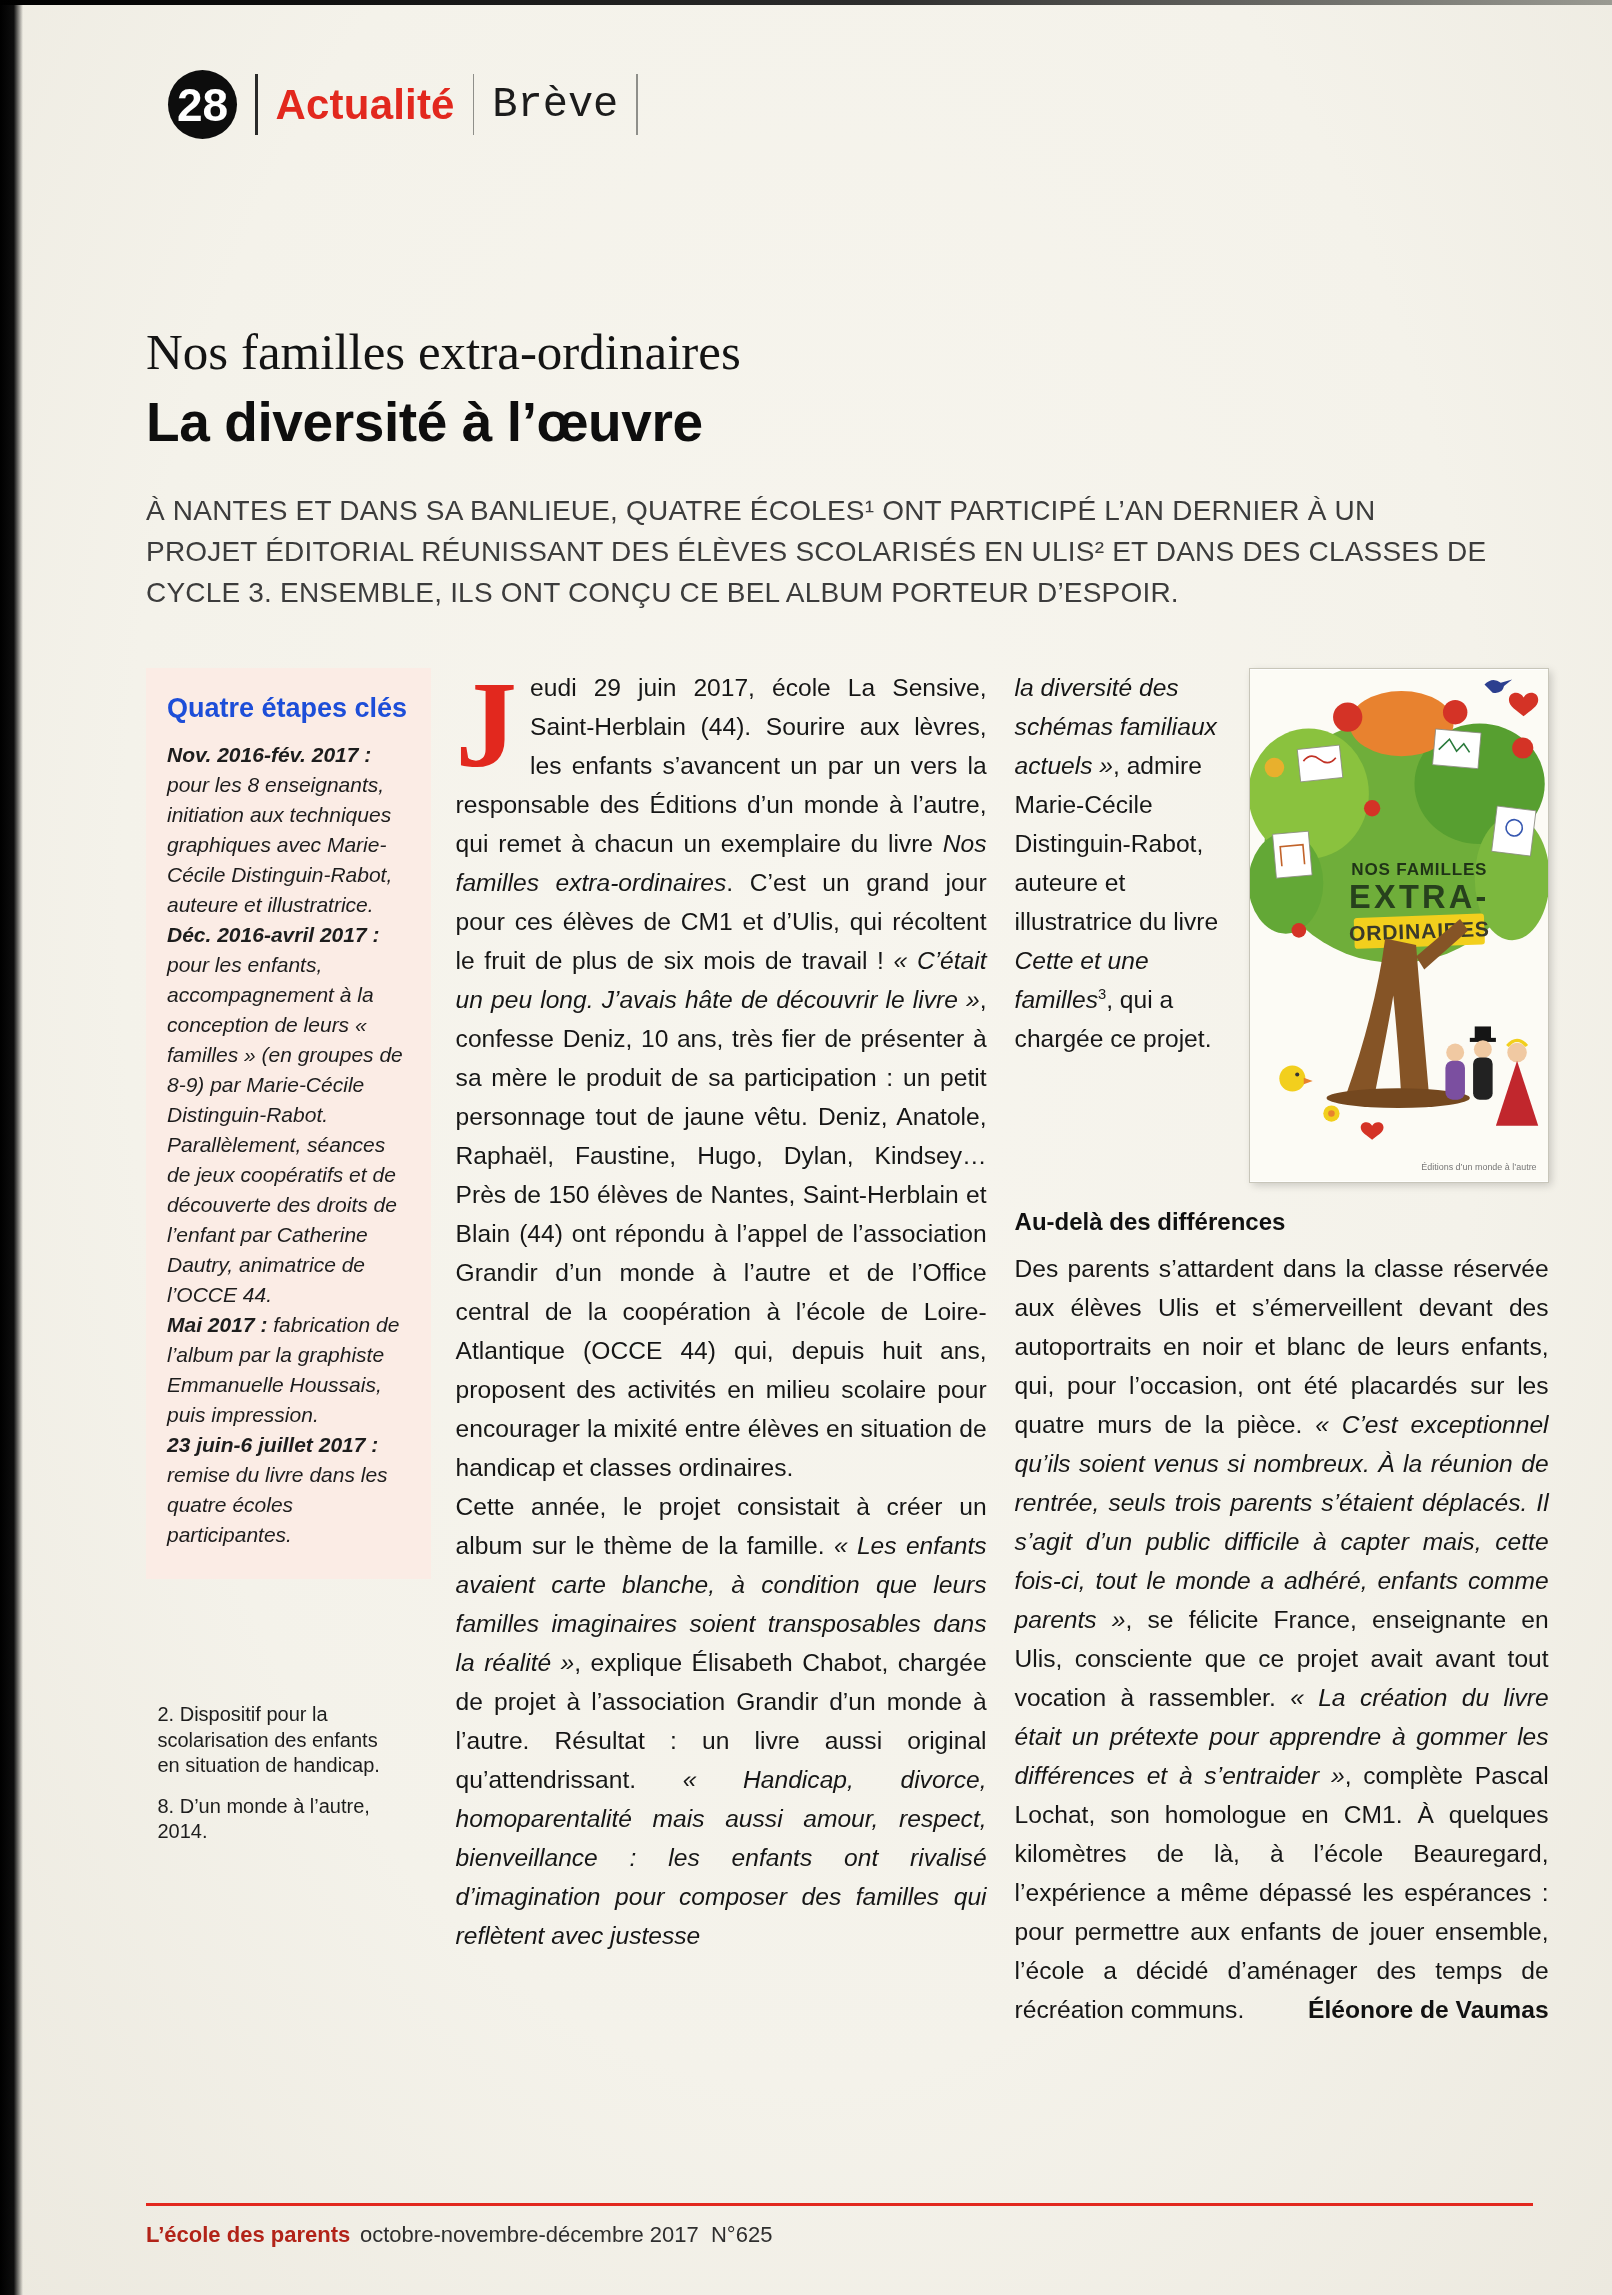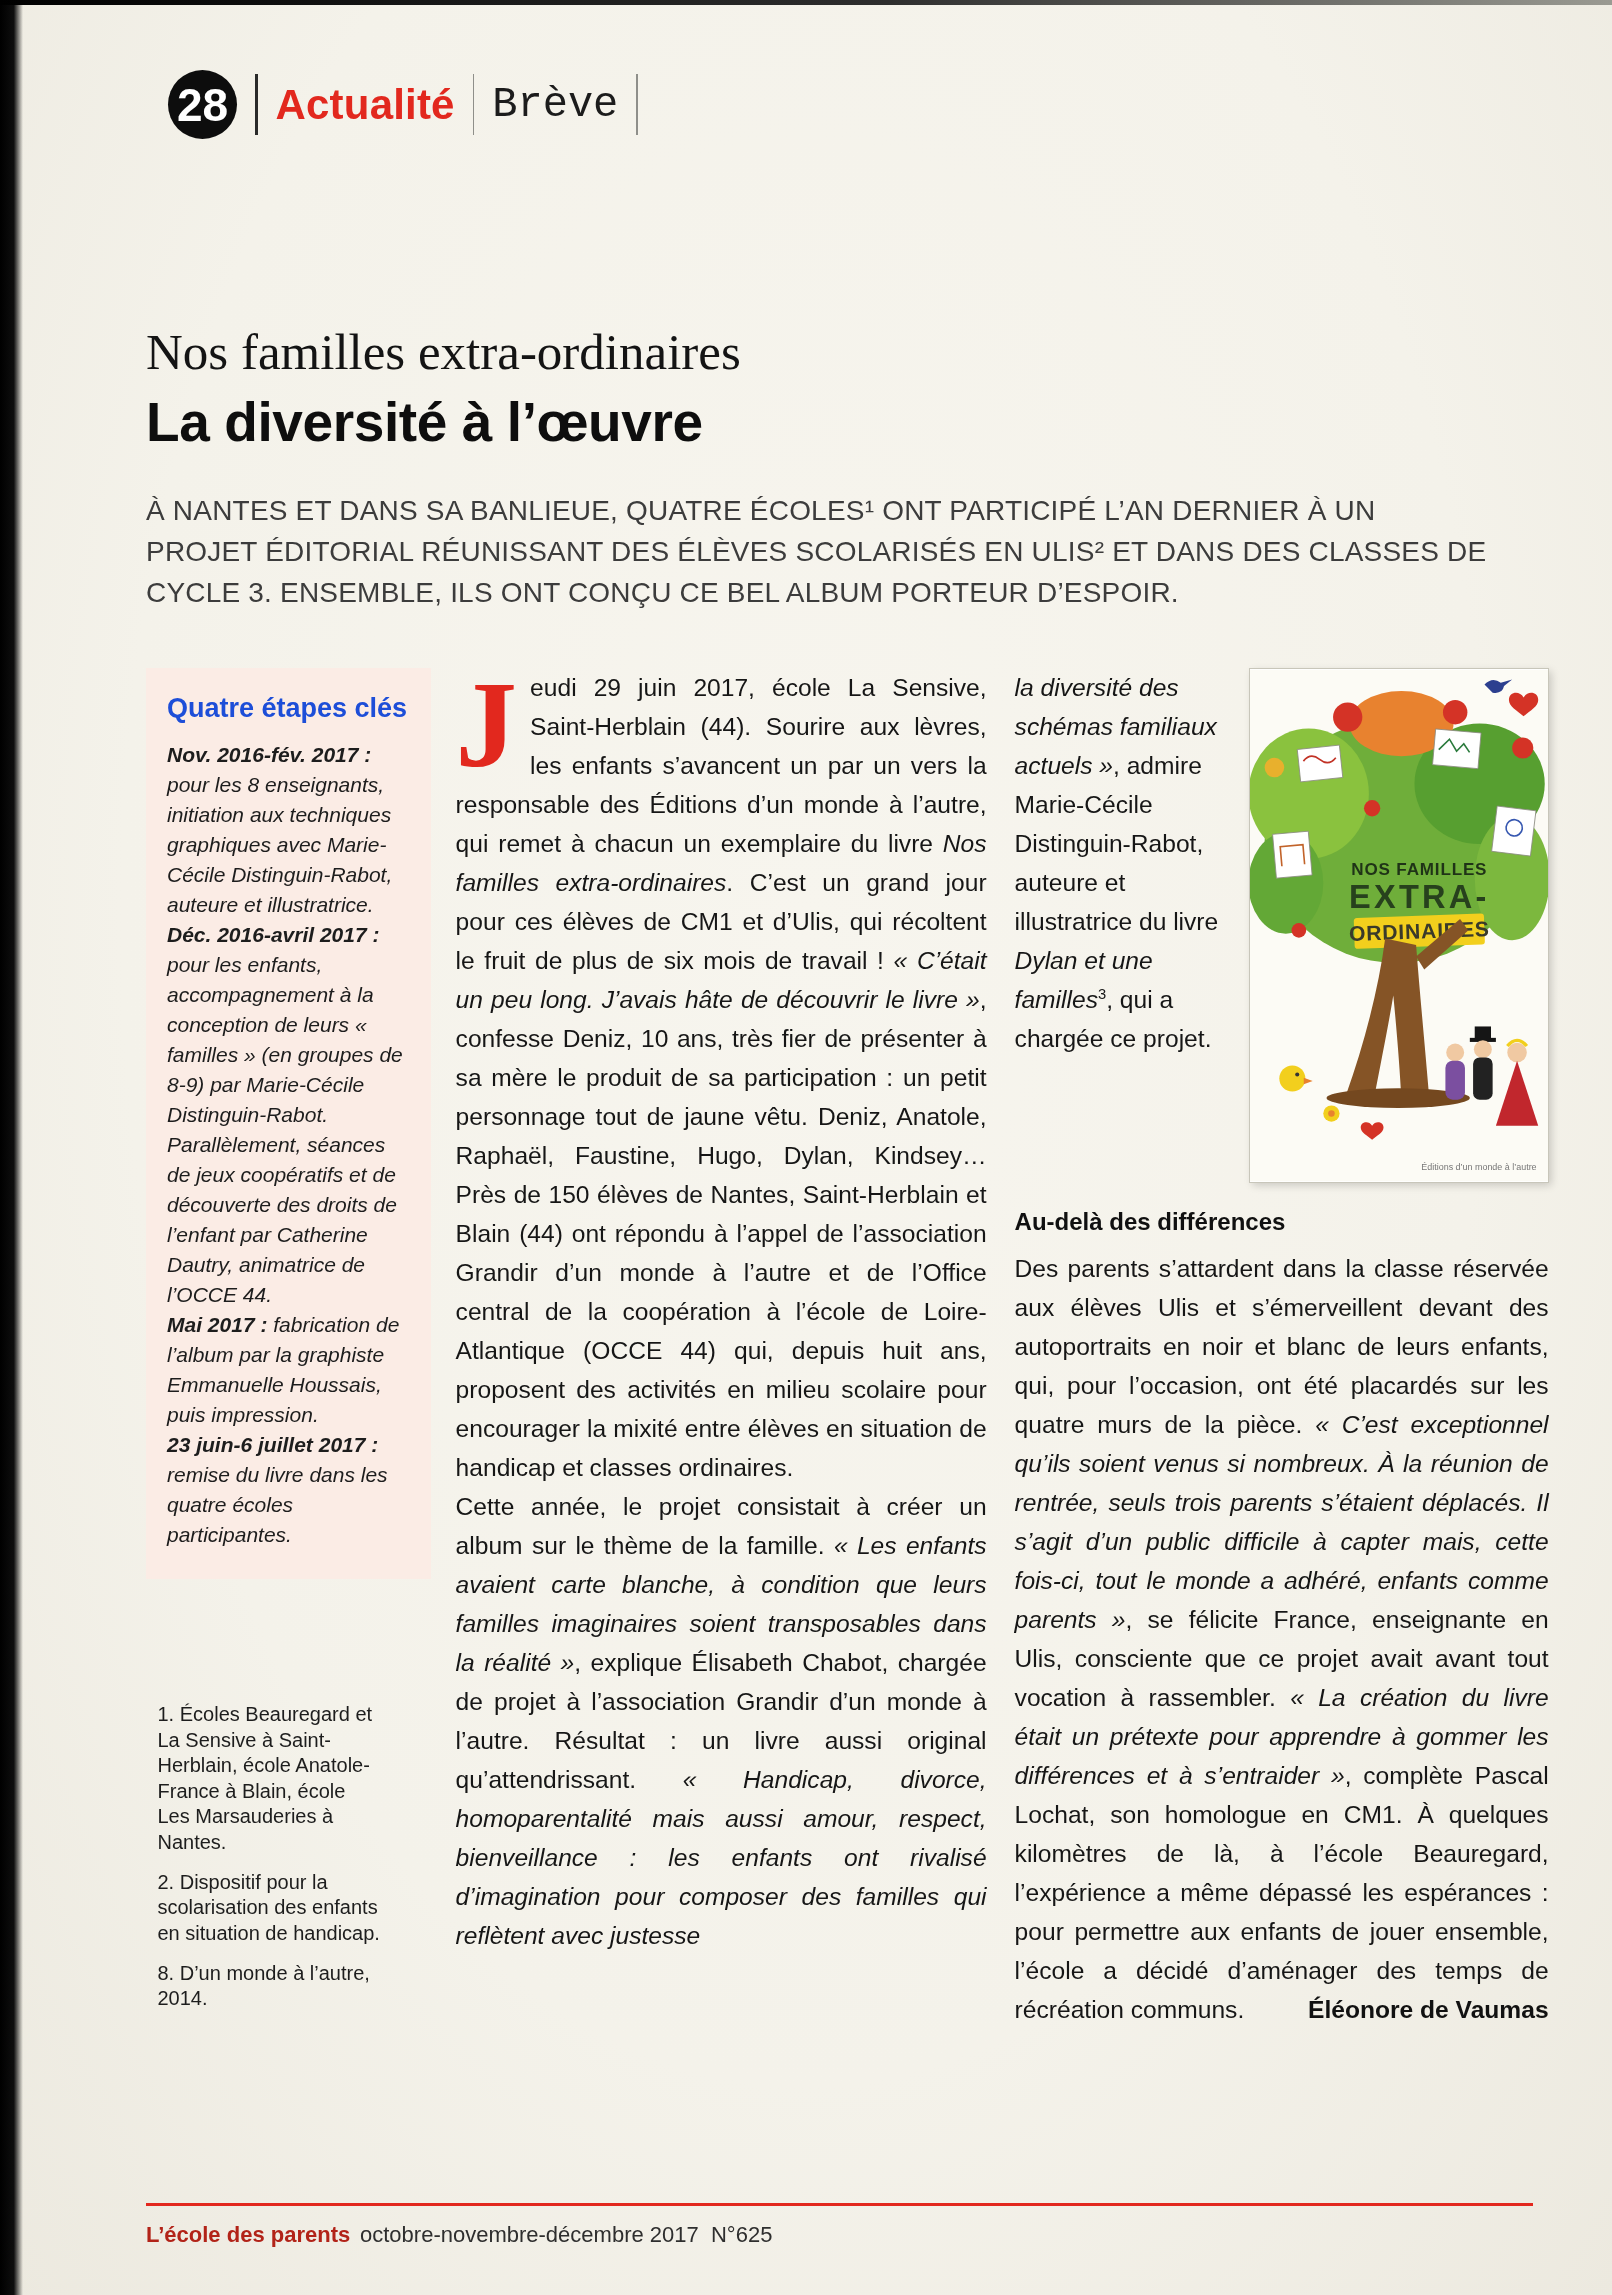--- a/index.html
+++ b/index.html
@@ -97,34 +97,33 @@
 
     <aside class="col-a">
       <div class="keybox">
         <h3>Quatre étapes clés</h3>
         <p><span class="date">Nov. 2016-fév. 2017 :</span><span> pour les 8 enseignants, initiation aux techniques graphiques avec Marie-Cécile Distinguin-Rabot, auteure et illustratrice.</span></p>
         <p><span class="date">Déc. 2016-avril 2017 :</span><span> pour les enfants, accompagnement à la conception de leurs « familles » (en groupes de 8-9) par Marie-Cécile Distinguin-Rabot. Parallèlement, séances de jeux coopératifs et de découverte des droits de l’enfant par Catherine Dautry, animatrice de l’OCCE 44.</span></p>
         <p><span class="date">Mai 2017 :</span><span> fabrication de l’album par la graphiste Emmanuelle Houssais, puis impression.</span></p>
         <p><span class="date">23 juin-6 juillet 2017 :</span><span> remise du livre dans les quatre écoles participantes.</span></p>
       </div>
       <div class="footnotes">
-        <p>1. Écoles Beauregard et La Sensive à Saint-Herblain, école Anatole-France à Blain, école Les Marsauderies à Nantes.</p>
         <p>2. Dispositif pour la scolarisation des enfants en situation de handicap.</p>
         <p>8. D’un monde à l’autre, 2014.</p>
       </div>
     </aside>
 
     <div class="col-b">
       <p class="body"><span class="dropcap">J</span><span><span>eudi 29 juin 2017, école La Sensive, Saint-Herblain (44). Sourire aux lèvres, les enfants s’avancent un par un vers la responsable des Éditions d’un monde à l’autre, qui remet à chacun un exemplaire du livre </span><span class="it">Nos familles extra-ordinaires</span><span>. C’est un grand jour pour ces élèves de CM1 et d’Ulis, qui récoltent le fruit de plus de six mois de travail ! </span><span class="it">« C’était un peu long. J’avais hâte de découvrir le livre »</span><span>, confesse Deniz, 10 ans, très fier de présenter à sa mère le produit de sa participation : un petit personnage tout de jaune vêtu. Deniz, Anatole, Raphaël, Faustine, Hugo, Dylan, Kindsey… Près de 150 élèves de Nantes, Saint-Herblain et Blain (44) ont répondu à l’appel de l’association Grandir d’un monde à l’autre et de l’Office central de la coopération à l’école de Loire-Atlantique (OCCE 44) qui, depuis huit ans, proposent des activités en milieu scolaire pour encourager la mixité entre élèves en situation de handicap et classes ordinaires.</span></span></p>
       <p class="body"><span>Cette année, le projet consistait à créer un album sur le thème de la famille. </span><span class="it">« Les enfants avaient carte blanche, à condition que leurs familles imaginaires soient transposables dans la réalité »</span><span>, explique Élisabeth Chabot, chargée de projet à l’association Grandir d’un monde à l’autre. Résultat : un livre aussi original qu’attendrissant. </span><span class="it">« Handicap, divorce, homoparentalité mais aussi amour, respect, bienveillance : les enfants ont rivalisé d’imagination pour composer des familles qui reflètent avec justesse</span></p>
     </div>
 
     <div class="col-c">
       <div class="top-row">
-        <p class="body intro"><span class="it">la diversité des schémas familiaux actuels »</span><span>, admire Marie-Cécile Distinguin-Rabot, auteure et illustratrice du livre </span><span class="it">Dylan et une familles</span><sup>3</sup><span>, qui a chargée ce projet.</span></p>
+        <p class="body intro"><span class="it">la diversité des schémas familiaux actuels »</span><span>, admire Marie-Cécile Distinguin-Rabot, auteure et illustratrice du livre </span><span class="it">Cette et une familles</span><sup>3</sup><span>, qui a chargée ce projet.</span></p>
         <figure class="cover">
           <svg viewBox="0 0 366 628">
             <rect width="366" height="628" fill="#fcfbf5"></rect>
             <g>
               <ellipse cx="180" cy="210" rx="162" ry="150" fill="#6fae3a"></ellipse>
               <ellipse cx="72" cy="152" rx="74" ry="80" fill="#8ac23e"></ellipse>
               <ellipse cx="282" cy="140" rx="80" ry="74" fill="#579f30"></ellipse>
               <ellipse cx="322" cy="256" rx="46" ry="76" fill="#7cb83e"></ellipse>
               <ellipse cx="44" cy="262" rx="46" ry="62" fill="#63a836"></ellipse>
               <ellipse cx="186" cy="66" rx="64" ry="40" fill="#e8822f"></ellipse>

